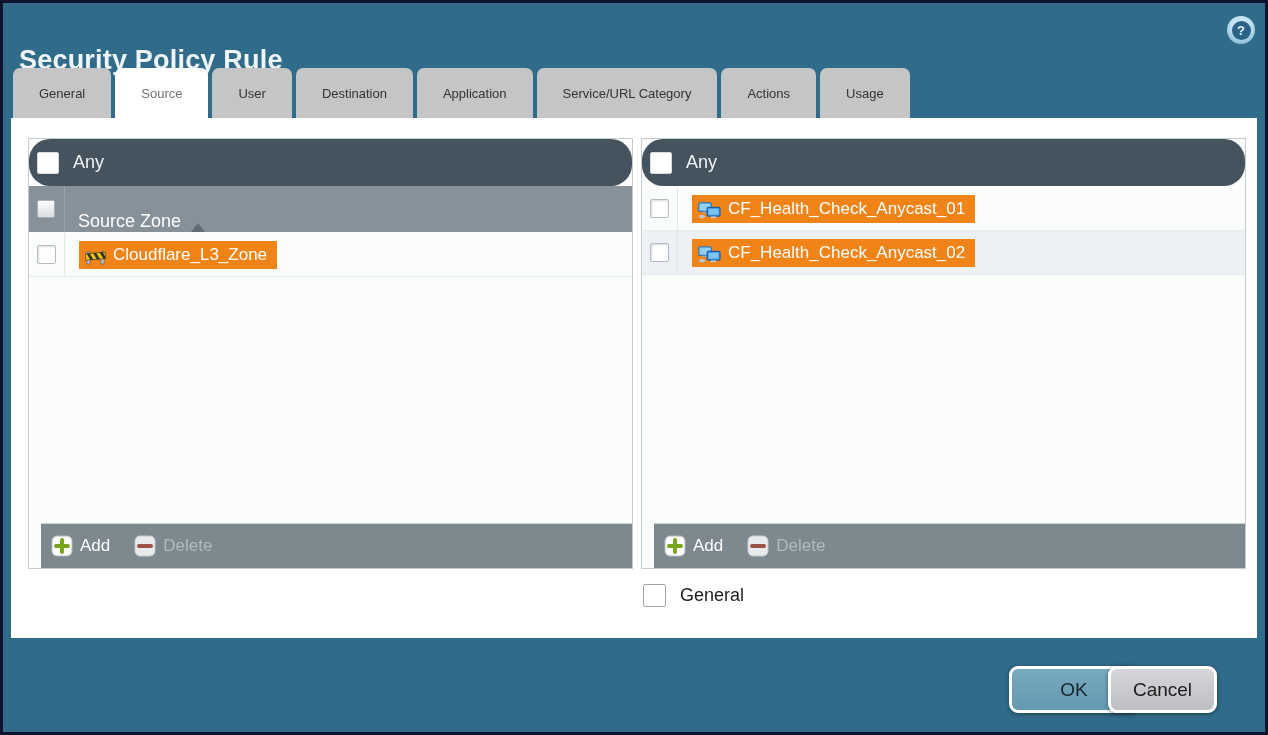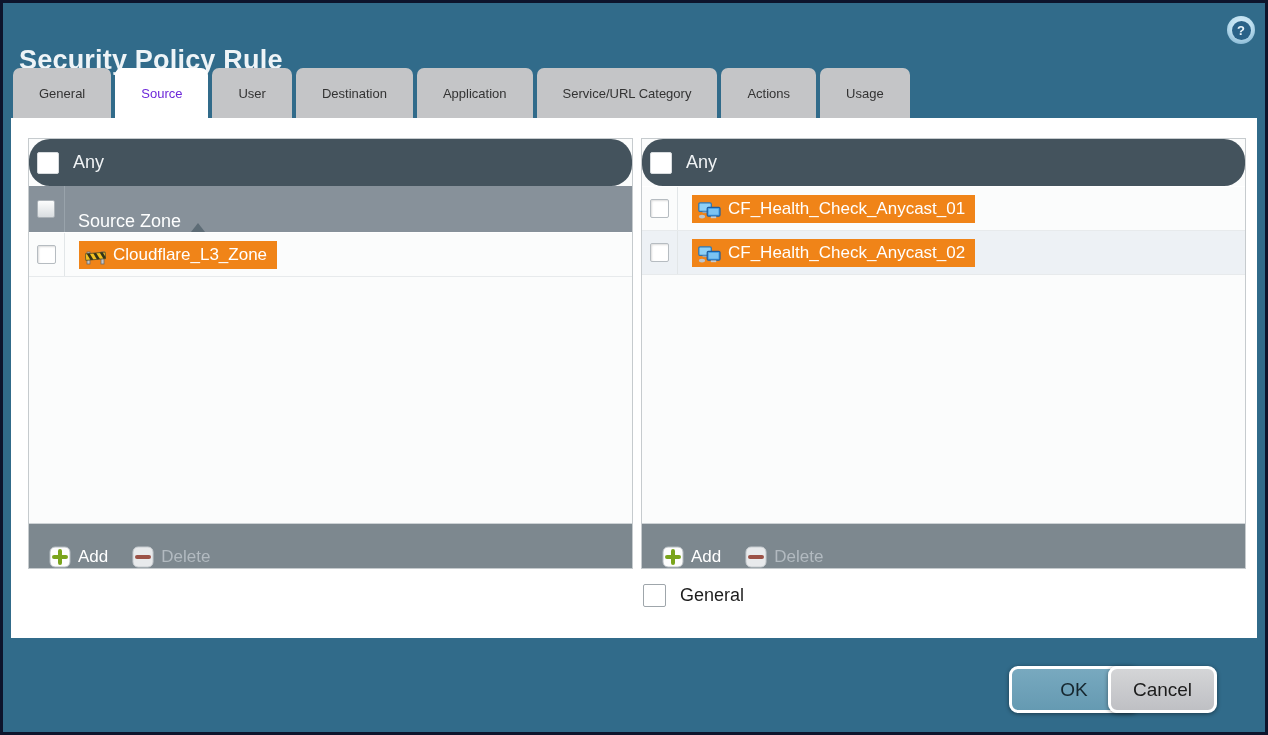--- a/index.html
+++ b/index.html
@@ -12,21 +12,21 @@
   .title { position:absolute; left:16px; top:14px; color:#eef4f7; font-size:27px; font-weight:700; letter-spacing:.2px;margin-top:28px; }
   .help { position:absolute; left:1224px; top:13px; width:28px; height:28px; border-radius:50%;
     background:radial-gradient(circle at 50% 35%, #d9eefa 0%, #bfe0f0 45%, #6ea6c8 100%);
     display:flex; align-items:center; justify-content:center; cursor:pointer; }
   .help-inner { width:19px; height:19px; border-radius:50%; background:#2a6288; color:#eaf5fb;
     font-size:13px; font-weight:bold; display:flex; align-items:center; justify-content:center; }
   
   .tabs { position:absolute; left:10px; top:65px; height:50px; display:flex; gap:4px; }
   .tab { height:50px; padding:0 26px; background:#c4c5c7; border-radius:7px 7px 0 0;
     display:flex; align-items:center; font-size:13px; color:#333; cursor:pointer; white-space:nowrap; }
-  .tab.active { background:#ffffff; color:#6d28d9; }
+  .tab.active { background:#ffffff; color:#737373; }
   
   .content { position:absolute; left:8px; top:115px; width:1246px; height:520px; background:#ffffff; }
   
   .panel { position:absolute; top:20px; width:605px; height:431px; box-sizing:border-box;
     border:1px solid #c6cbce; display:flex; flex-direction:column; background:#fbfcfc; }
   .panel.left { left:17px; }
   .panel.right { left:630px; }
   .any-row { height:47px; background:#44535d; display:flex; align-items:center; flex:0 0 auto;border-radius:21px; }
   .any-cb { width:20px; height:20px; background:#fff; border:1px solid #d7dbde; border-radius:2px;
     margin-left:8px; cursor:pointer; flex:0 0 auto; }
@@ -39,22 +39,22 @@
   .sort-arrow { width:0; height:0; border-left:7px solid transparent; border-right:7px solid transparent;
     border-bottom:9px solid #5d6c76; margin-left:10px; }
   .list { flex:1 1 auto; background:#fbfcfc; overflow:hidden; border-top:1px solid #fff; }
   .row { height:43px; display:flex; align-items:center; border-bottom:1px solid #e7eaec; background:#fbfcfc; }
   .row.alt { background:#edf1f5; }
   .row-cb-cell { width:36px; align-self:stretch; display:flex; align-items:center; border-right:1px solid #e2e6e8; box-sizing:border-box; }
   .row-cb { width:17px; height:17px; margin-left:8px; background:#fff; border:1px solid #b6bcc1; border-radius:2px;
     box-shadow:inset 1px 1px 2px rgba(0,0,0,.14); cursor:pointer; }
   .chip { display:inline-flex; align-items:flex-end; gap:7px; background:#f08418; color:#fff; font-size:17px;
     padding:4px 10px 4px 6px; margin-left:14px; cursor:pointer; }
-  .panel-footer { height:45px; background:#7d888f; border-top:1px solid #cdd2d5; display:flex; align-items:flex-end;
-    gap:24px; padding-left:20px; flex:0 0 auto; box-sizing:border-box; }
+  .panel-footer { height:45px; background:#7d888f; border-top:1px solid #cdd2d5; display:flex; align-items:center;
+    gap:24px; padding-left:10px; flex:0 0 auto; box-sizing:border-box;margin-left:12px; }
   .footer-btn { display:inline-flex; align-items:center; gap:7px; font-size:17px; cursor:pointer; }
   .footer-btn.disabled { cursor:default; }
   .txt-add { color:#ffffff; }
   .txt-del { color:#b2bac0; }
   
   .negate { position:absolute; left:632px; top:466px; display:flex; align-items:center; gap:14px; }
   .negate-cb { width:21px; height:21px; background:#fff; border:1px solid #9fa6ab; border-radius:2px; cursor:pointer; }
   .negate-label { font-size:18px; color:#1d1d1d; }
   
   .btn { position:absolute; top:663px; height:47px; border-radius:9px; border:3px solid #ffffff; box-sizing:border-box;

